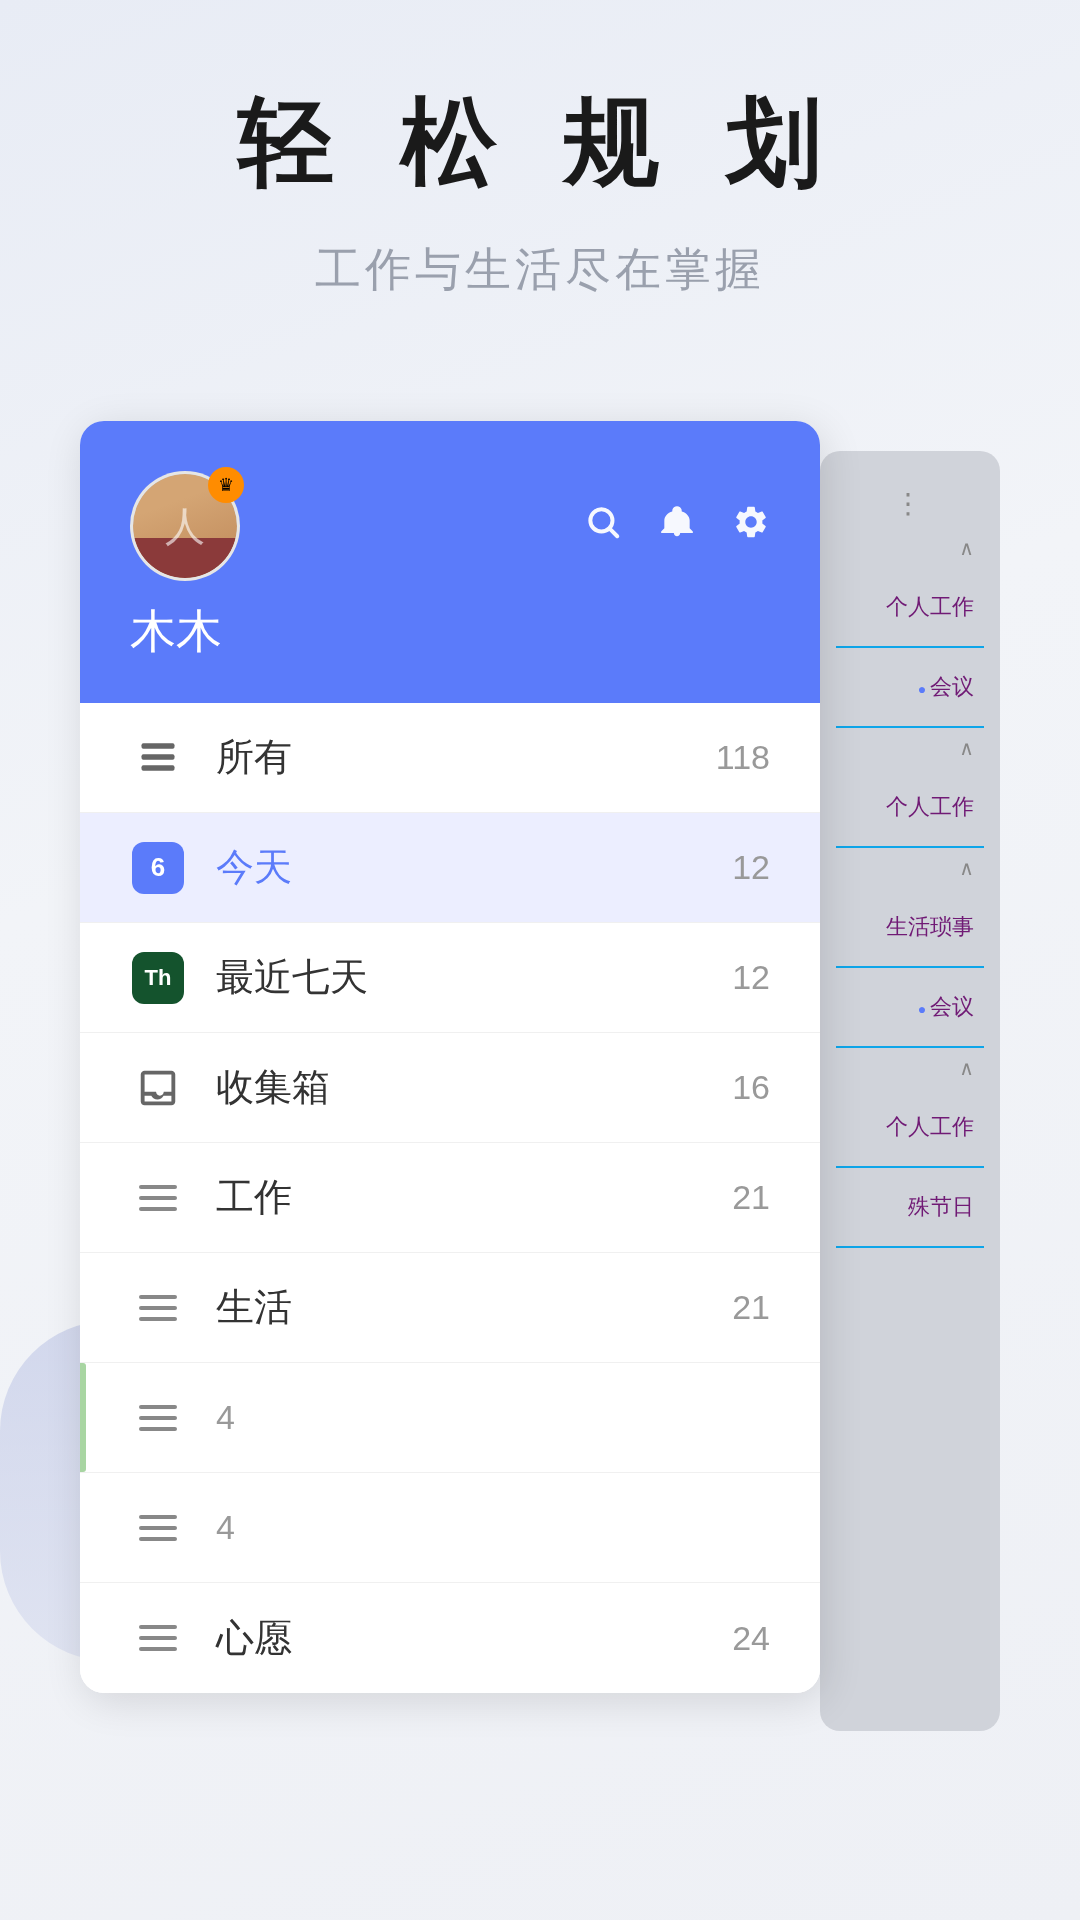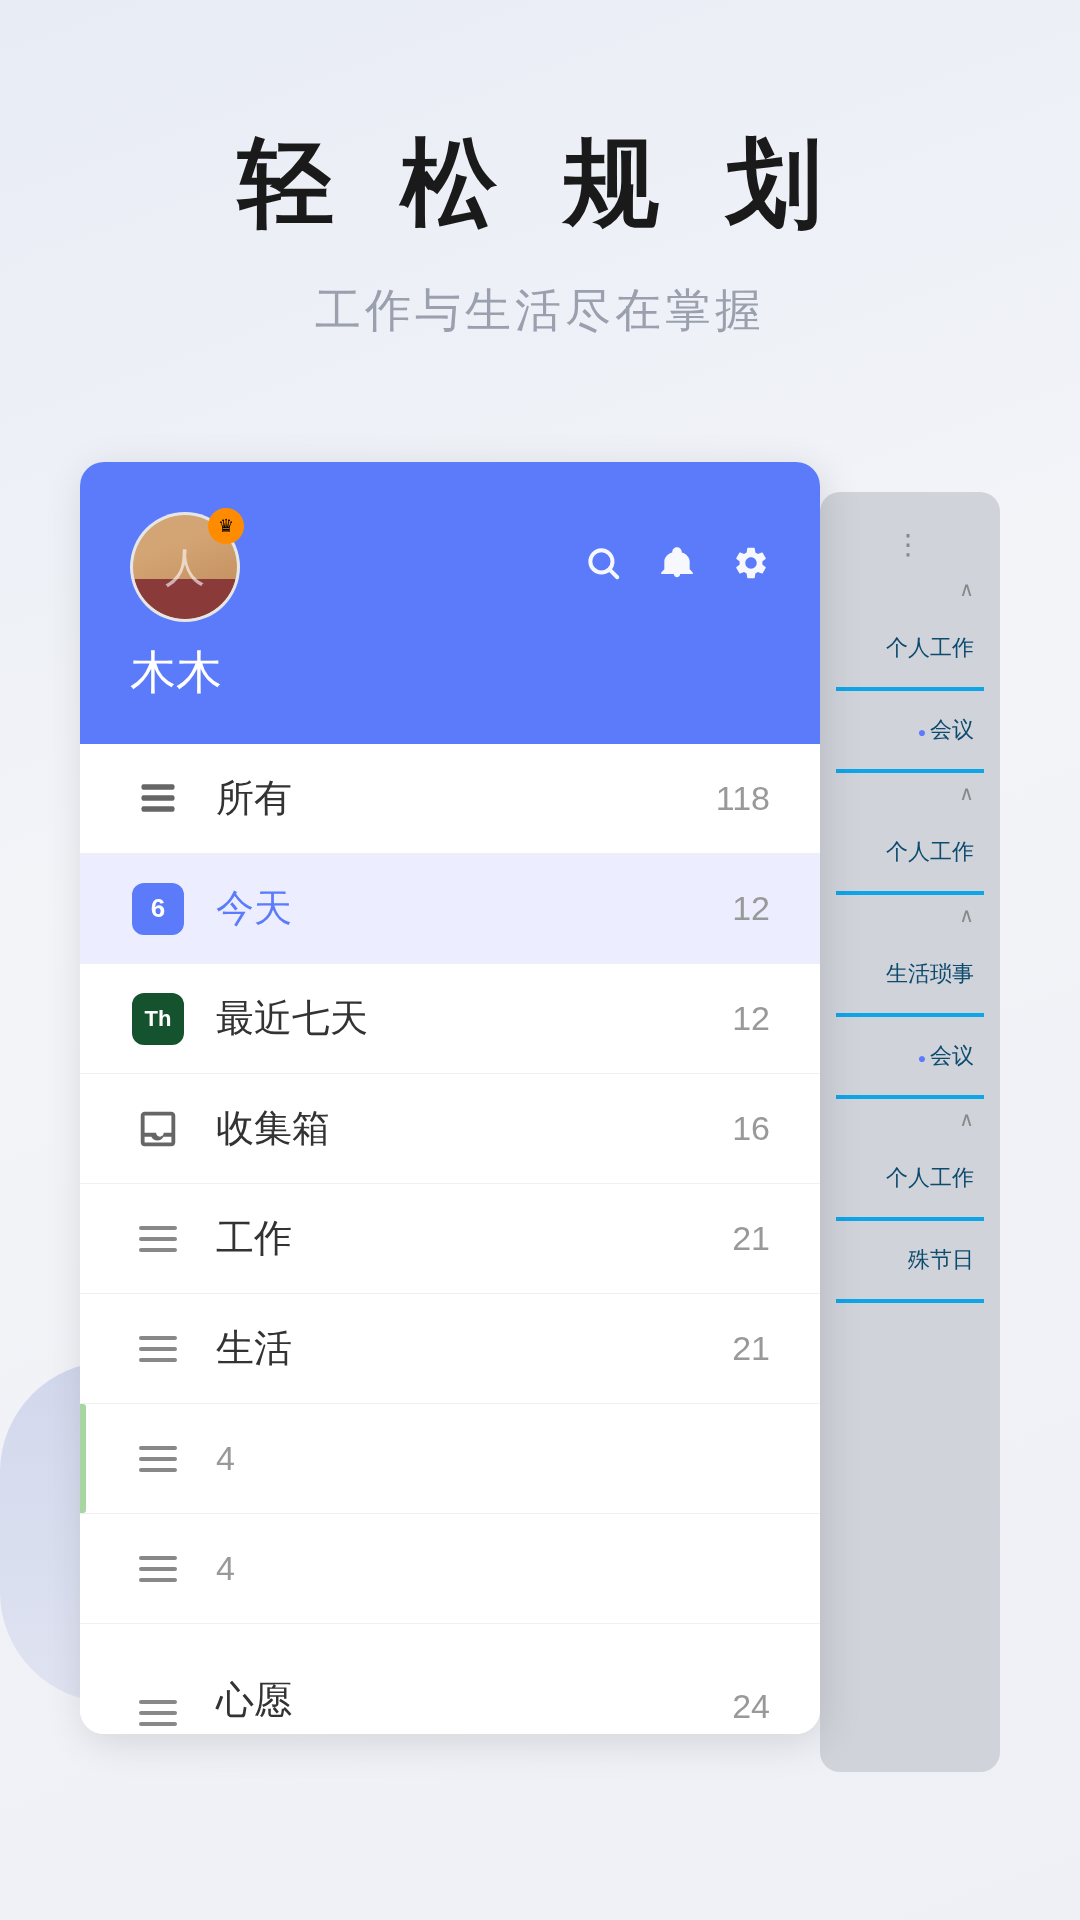--- a/index.html
+++ b/index.html
@@ -17,21 +17,21 @@
       min-height: 1920px;
       background: linear-gradient(160deg, #e8ecf5 0%, #f2f4f8 40%, #eef0f5 100%);
       display: flex;
       flex-direction: column;
       align-items: center;
     }
 
     
     .header-section {
       width: 100%;
-      padding: 120px 60px 60px;
+      padding: 79px 60px 60px;
       display: flex;
       flex-direction: column;
       align-items: center;
     }
 
     .main-title {
       font-size: 96px;
       font-weight: 700;
       color: #1a1a1a;
       letter-spacing: 20px;
@@ -81,23 +81,23 @@
     }
 
     .dots-icon {
       font-size: 28px;
       color: #888;
       letter-spacing: 4px;
     }
 
     .bg-panel-item {
       padding: 24px 10px;
-      border-bottom: 4px solid #0ea5e9;
+      border-bottom: 2px solid #0ea5e9;
       font-size: 22px;
-      color: #0c4a6e;
+      color: #701a75;
       text-align: right;
     }
 
     .bg-panel-item.with-dot::before {
       content: "● ";
       color: #5b7bfa;
       font-size: 14px;
     }
 
     .bg-panel-chevron {
@@ -217,33 +217,32 @@
     }
 
     
     .menu-list {
       background: #fff;
     }
 
     .menu-item {
       display: flex;
       align-items: center;
-      padding: 8px 50px;
+      padding: 0 50px;
       height: 110px;
       border-bottom: 1px solid #f0f0f0;
       cursor: pointer;
     }
 
     .menu-item.active {
       background: #eceeff;
     }
 
     .menu-item:last-child {
       border-bottom: none;
-      align-items: flex-end;
     }
 
     .menu-icon-wrap {
       width: 56px;
       display: flex;
       align-items: center;
       justify-content: center;
       margin-right: 30px;
     }
 

